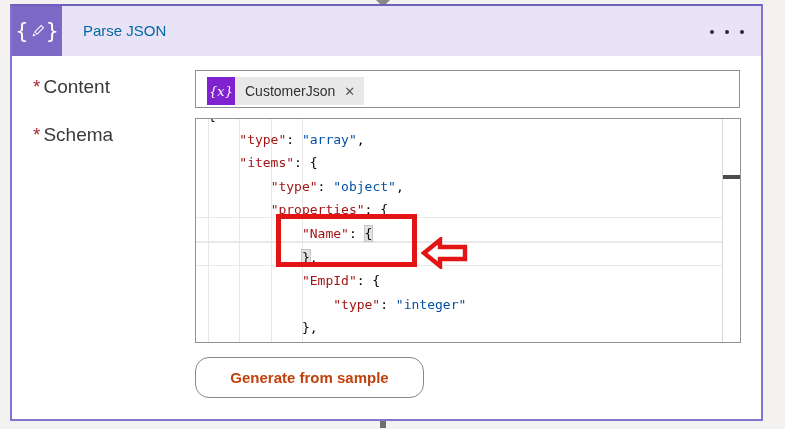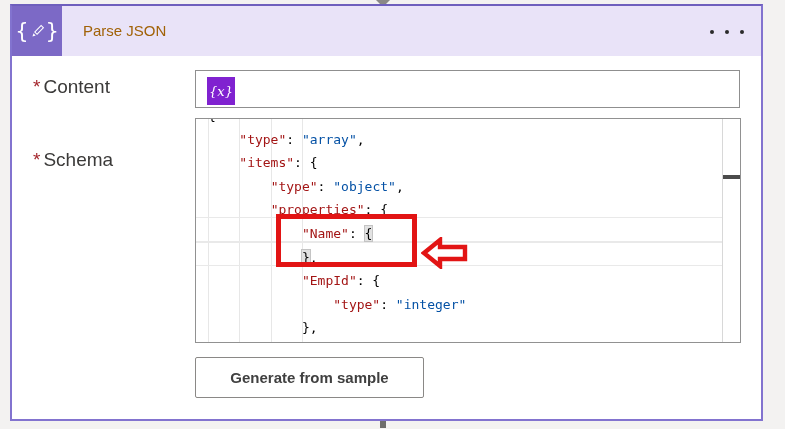--- a/index.html
+++ b/index.html
@@ -12,21 +12,21 @@
   .bottom-stub{position:absolute;left:380px;top:419px;width:6px;height:9px;background:#6e6d6b;z-index:0;}
 
   
   .card{position:absolute;left:10px;top:4px;width:753px;height:417px;box-sizing:border-box;
     background:#ffffff;border:2px solid var(--card-border,#8273cf);border-top-color:#6e5fbd;z-index:1;}
 
   .card-header{position:absolute;left:0;top:0;right:0;height:50px;background:var(--header-bg,#e9e3f8);cursor:pointer;}
   .hdr-icon{position:absolute;left:0;top:0;width:50px;height:50px;background:var(--header-icon-bg,#7c69c6);
     display:flex;align-items:center;justify-content:center;color:#fff;}
   .hdr-icon .brace{font-size:21px;line-height:1;font-family:"DejaVu Sans",sans-serif;margin:0 1px;}
-  .card-title{position:absolute;left:71px;top:0;height:50px;line-height:50px;font-size:15px;color:#a16207;}
+  .card-title{position:absolute;left:71px;top:0;height:50px;line-height:50px;font-size:15px;color:#0369a1;}
   .menu-btn{position:absolute;left:698px;top:18px;width:52px;height:16px;display:flex;align-items:center;
     justify-content:flex-start;gap:11px;background:transparent;border:none;cursor:pointer;padding:0;}
   .menu-btn .dot{width:4px;height:4px;border-radius:50%;background:#2b2b2b;}
 
   .field-label{position:absolute;font-size:19px;color:#3b3a39;}
   .req{color:var(--required-red,#a4262c);margin-right:3px;}
 
   
   .content-input{position:absolute;left:183px;top:64px;width:545px;height:38px;box-sizing:border-box;
     background:#fff;border:1px solid #8f8f8f;}
@@ -51,22 +51,22 @@
   .sb-sep{position:absolute;left:526px;top:0;bottom:0;width:1px;background:#d8d8d8;}
   .sb-mark{position:absolute;left:527px;top:56px;width:17px;height:4px;background:#4b4b4b;cursor:pointer;}
 
   
   .ann-box{position:absolute;left:264px;top:208px;width:141px;height:53px;box-sizing:border-box;
     border:5px solid var(--annotation-red,#e21414);z-index:5;pointer-events:none;}
   .ann-arrow{position:absolute;left:409px;top:231px;z-index:5;pointer-events:none;}
 
   
   .gen-btn{position:absolute;left:183px;top:351px;width:229px;height:41px;box-sizing:border-box;
-    background:#fff;border:1px solid #8a8886;border-radius:2px;font-family:"Liberation Sans",sans-serif;
-    font-size:15px;font-weight:600;color:#404040;cursor:pointer;}
+    background:#fff;border:1px solid #8a8886;border-radius:14px;font-family:"Liberation Sans",sans-serif;
+    font-size:15px;font-weight:600;color:#c2410c;cursor:pointer;}
 </style>
 </head>
 <body>
 
 <div id="canvas">
 
   <div class="top-arrow"></div>
   <div class="bottom-stub"></div>
 
   <div class="card">
@@ -88,24 +88,28 @@
         <span class="dot"></span>
         <span class="dot"></span>
       </button>
     </div>
 
     <div class="field-label" style="left:21px;top:70px;"><span class="req">*</span><span>Content</span></div>
 
     <div class="content-input">
       <div class="token">
         <div class="token-icon">{x}</div>
+        <div class="token-body">
+          <span>CustomerJson</span>
+          <span class="token-x">✕</span>
+        </div>
       </div>
     </div>
 
-    <div class="field-label" style="left:21px;top:118px;margin-top:25px;"><span class="req">*</span><span>Schema</span></div>
+    <div class="field-label" style="left:21px;top:118px;"><span class="req">*</span><span>Schema</span></div>
 
     <div class="editor">
       <div class="guide" style="left:12px;"></div>
       <div class="guide" style="left:43px;"></div>
       <div class="guide" style="left:75px;"></div>
       <div class="guide" style="left:106px;"></div>
       <div class="line-hl" style="top:98px;height:25px;"></div>
       <div class="line-hl" style="top:123px;height:24px;"></div>
       <pre id="code"><div class="cl"><span class="tk-p">{</span></div><div class="cl"><span class="tk-p">    </span><span class="tk-k">"type"</span><span class="tk-p">: </span><span class="tk-s">"array"</span><span class="tk-p">,</span></div><div class="cl"><span class="tk-p">    </span><span class="tk-k">"items"</span><span class="tk-p">: {</span></div><div class="cl"><span class="tk-p">        </span><span class="tk-k">"type"</span><span class="tk-p">: </span><span class="tk-s">"object"</span><span class="tk-p">,</span></div><div class="cl"><span class="tk-p">        </span><span class="tk-k">"properties"</span><span class="tk-p">: {</span></div><div class="cl"><span class="tk-p">            </span><span class="tk-k">"Name"</span><span class="tk-p">: <span class="bhl">{</span></span></div><div class="cl"><span class="tk-p">            <span class="bhl">}</span>,</span></div><div class="cl"><span class="tk-p">            </span><span class="tk-k">"EmpId"</span><span class="tk-p">: {</span></div><div class="cl"><span class="tk-p">                </span><span class="tk-k">"type"</span><span class="tk-p">: </span><span class="tk-s">"integer"</span></div><div class="cl"><span class="tk-p">            },</span></div><div class="cl"></div></pre>
       <div class="sb-sep"></div>

